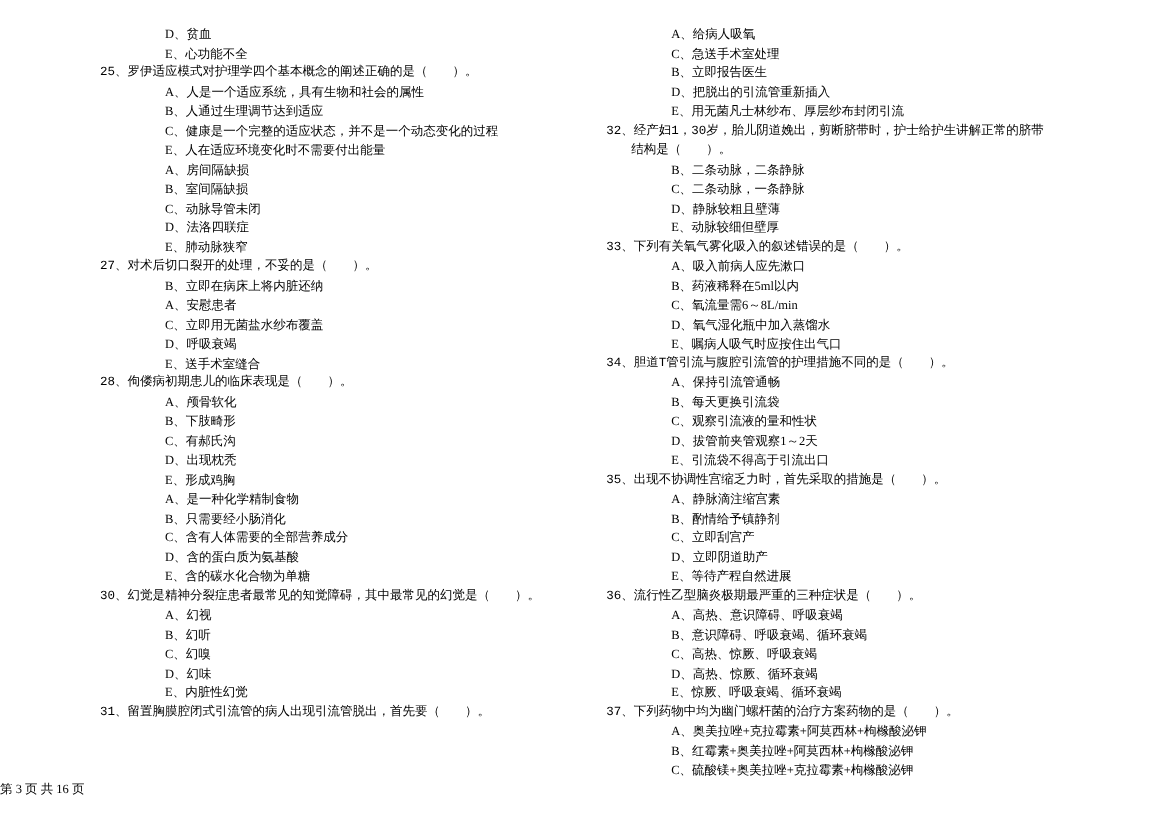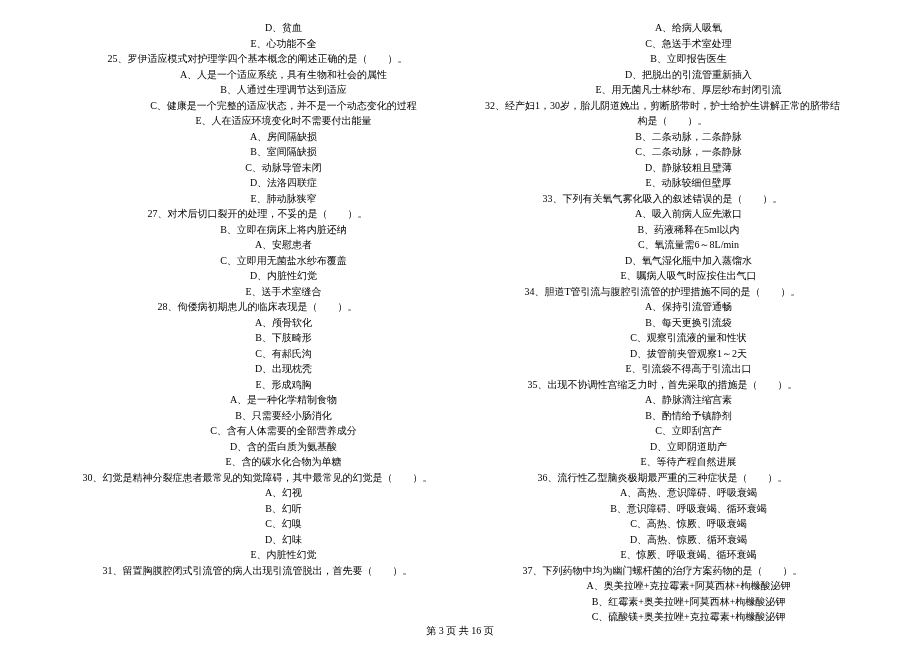--- a/index.html
+++ b/index.html
@@ -13,39 +13,39 @@
       background: #fff;
       font-family: "SimSun", "宋体", serif;
       font-size: 10px;
       padding: 20px 80px 30px 80px;
       position: relative;
       color: #000;
     }
     .columns {
       display: flex;
       gap: 50px;
-      text-align: center;
     }
     .col {
       flex: 1;
       line-height: 1.55;
     }
     .option {
       padding-left: 52px;
     }
     .question {
       padding-left: 20px;
       text-indent: -20px;
+      font-family: Liberation Mono, monospace;
     }
     .footer {
       position: absolute;
       bottom: 12px;
       left: 0;
       right: 0;
-      text-align: center;
+      text-align: left;
       font-size: 10px;
     }
   </style>
 </head>
 <body>
 
 <div class="columns">
   <div class="col" id="left-col">
       <div class="option">D、贫血</div>
       <div class="option">E、心功能不全</div>
@@ -56,21 +56,21 @@
       <div class="option">E、人在适应环境变化时不需要付出能量</div>
       <div class="option">A、房间隔缺损</div>
       <div class="option">B、室间隔缺损</div>
       <div class="option">C、动脉导管未闭</div>
       <div class="option">D、法洛四联症</div>
       <div class="option">E、肺动脉狭窄</div>
       <div class="question">27、对术后切口裂开的处理，不妥的是（　　）。</div>
       <div class="option">B、立即在病床上将内脏还纳</div>
       <div class="option">A、安慰患者</div>
       <div class="option">C、立即用无菌盐水纱布覆盖</div>
-      <div class="option">D、内脏性幻觉</div>
+      <div class="option">D、呼吸衰竭</div>
       <div class="option">E、送手术室缝合</div>
       <div class="question">28、佝偻病初期患儿的临床表现是（　　）。</div>
       <div class="option">A、颅骨软化</div>
       <div class="option">B、下肢畸形</div>
       <div class="option">C、有郝氏沟</div>
       <div class="option">D、出现枕秃</div>
       <div class="option">E、形成鸡胸</div>
       <div class="option">A、是一种化学精制食物</div>
       <div class="option">B、只需要经小肠消化</div>
       <div class="option">C、含有人体需要的全部营养成分</div>

